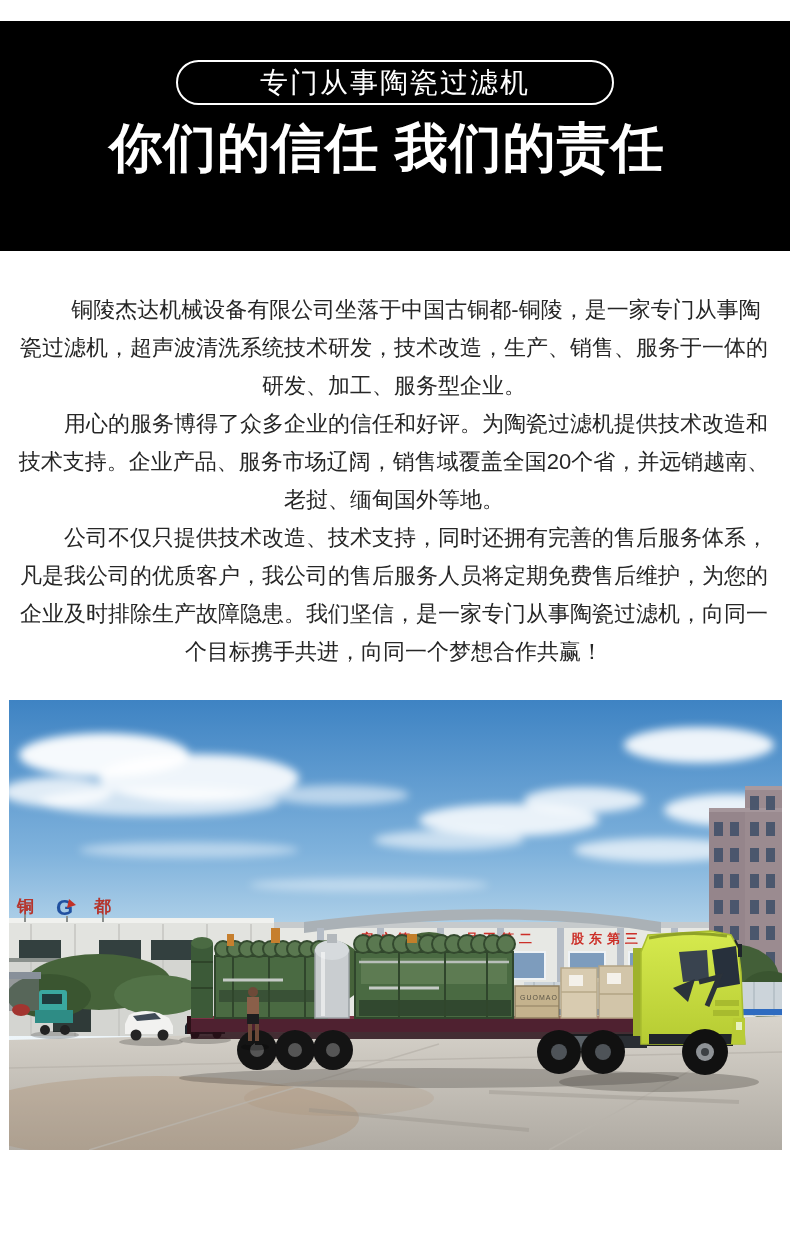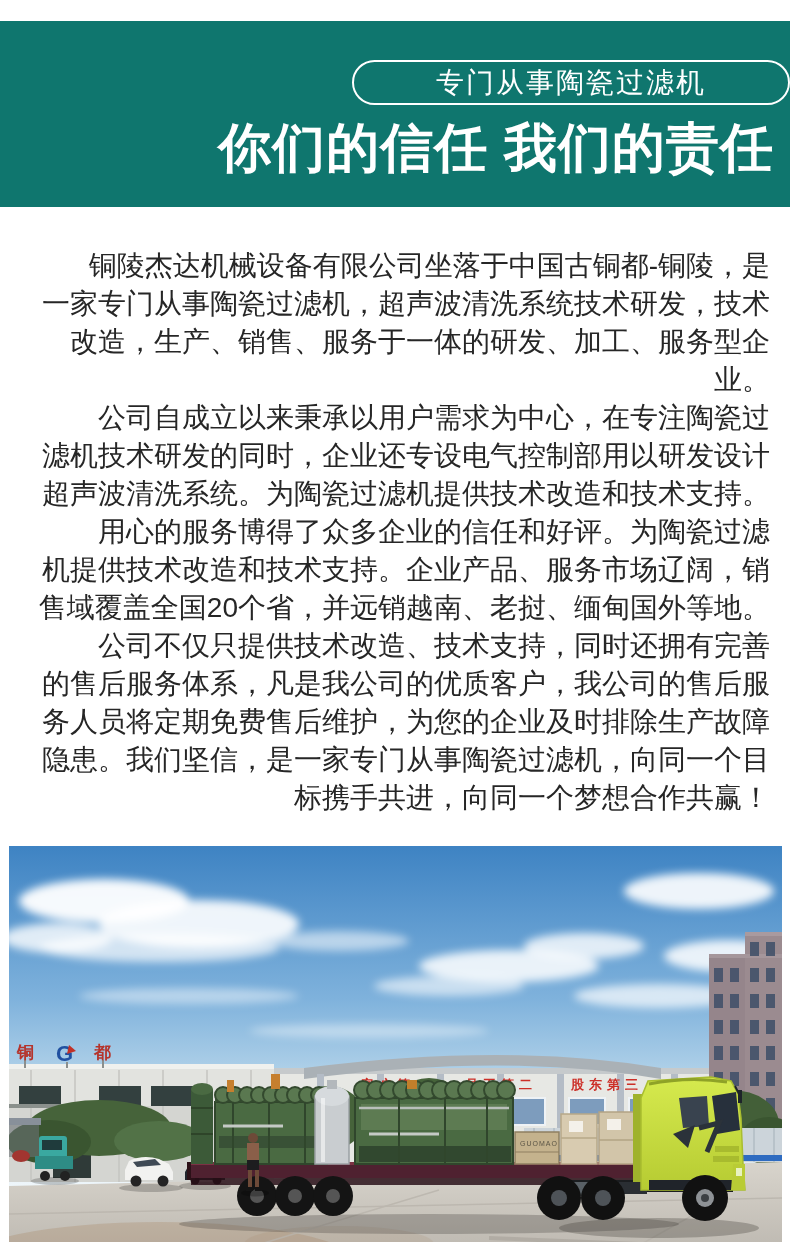--- a/index.html
+++ b/index.html
@@ -3,23 +3,23 @@
 <meta charset="utf-8">
 <style>
   html,body{margin:0;padding:0;}
   body{
     width:790px;
     background:#ffffff;
     font-family:"Liberation Sans","DejaVu Sans",sans-serif;
   }
   .top-gap{height:21px;}
   .hero{
-    height:186px;
-    background:#0f766e;
-    text-align:right;
+    height:230px;
+    background:#000000;
+    text-align:center;
     overflow:hidden;
   }
   .hero-pill{
     display:inline-block;
     margin-top:39px;
     padding:0 82px;
     border:2px solid #ffffff;
     border-radius:24px;
     font-size:28px;
     line-height:41px;
@@ -31,24 +31,24 @@
     margin:12px 16px 0 0;
     font-size:53px;
     line-height:62px;
     font-weight:bold;
     color:#ffffff;
     letter-spacing:1px;
     white-space:nowrap;
   }
   .about{
     padding:40px 20px 0 18px;
-    font-size:28px;
+    font-size:22px;
     line-height:38px;
     color:#262626;
-    text-align:right;
+    text-align:center;
   }
   .about p{margin:0;text-indent:2em;}
   .photo-wrap{
     margin:29px 8px 22px 9px;
     width:773px;
     height:450px;
     overflow:hidden;
   }
   .photo-wrap svg{display:block;}
 </style>
@@ -59,21 +59,20 @@
 
 <header class="hero">
   <div class="hero-pill">
     <span>专门从事陶瓷过滤机</span>
   </div>
   <h1 class="hero-headline">你们的信任 我们的责任</h1>
 </header>
 
 <section class="about">
   <p>铜陵杰达机械设备有限公司坐落于中国古铜都-铜陵，是一家专门从事陶瓷过滤机，超声波清洗系统技术研发，技术改造，生产、销售、服务于一体的研发、加工、服务型企业。</p>
-  <p>公司自成立以来秉承以用户需求为中心，在专注陶瓷过滤机技术研发的同时，企业还专设电气控制部用以研发设计超声波清洗系统。为陶瓷过滤机提供技术改造和技术支持。</p>
   <p>用心的服务博得了众多企业的信任和好评。为陶瓷过滤机提供技术改造和技术支持。企业产品、服务市场辽阔，销售域覆盖全国20个省，并远销越南、老挝、缅甸国外等地。</p>
   <p>公司不仅只提供技术改造、技术支持，同时还拥有完善的售后服务体系，凡是我公司的优质客户，我公司的售后服务人员将定期免费售后维护，为您的企业及时排除生产故障隐患。我们坚信，是一家专门从事陶瓷过滤机，向同一个目标携手共进，向同一个梦想合作共赢！</p>
 </section>
 
 <div class="photo-wrap">
 <svg viewBox="0 0 773 450" width="773" height="450" xmlns="http://www.w3.org/2000/svg">
   <defs>
     <linearGradient id="sky" x1="0" y1="0" x2="0" y2="1">
       <stop offset="0" stop-color="#3e83c3"></stop>
       <stop offset="0.45" stop-color="#7fb2dc"></stop>

